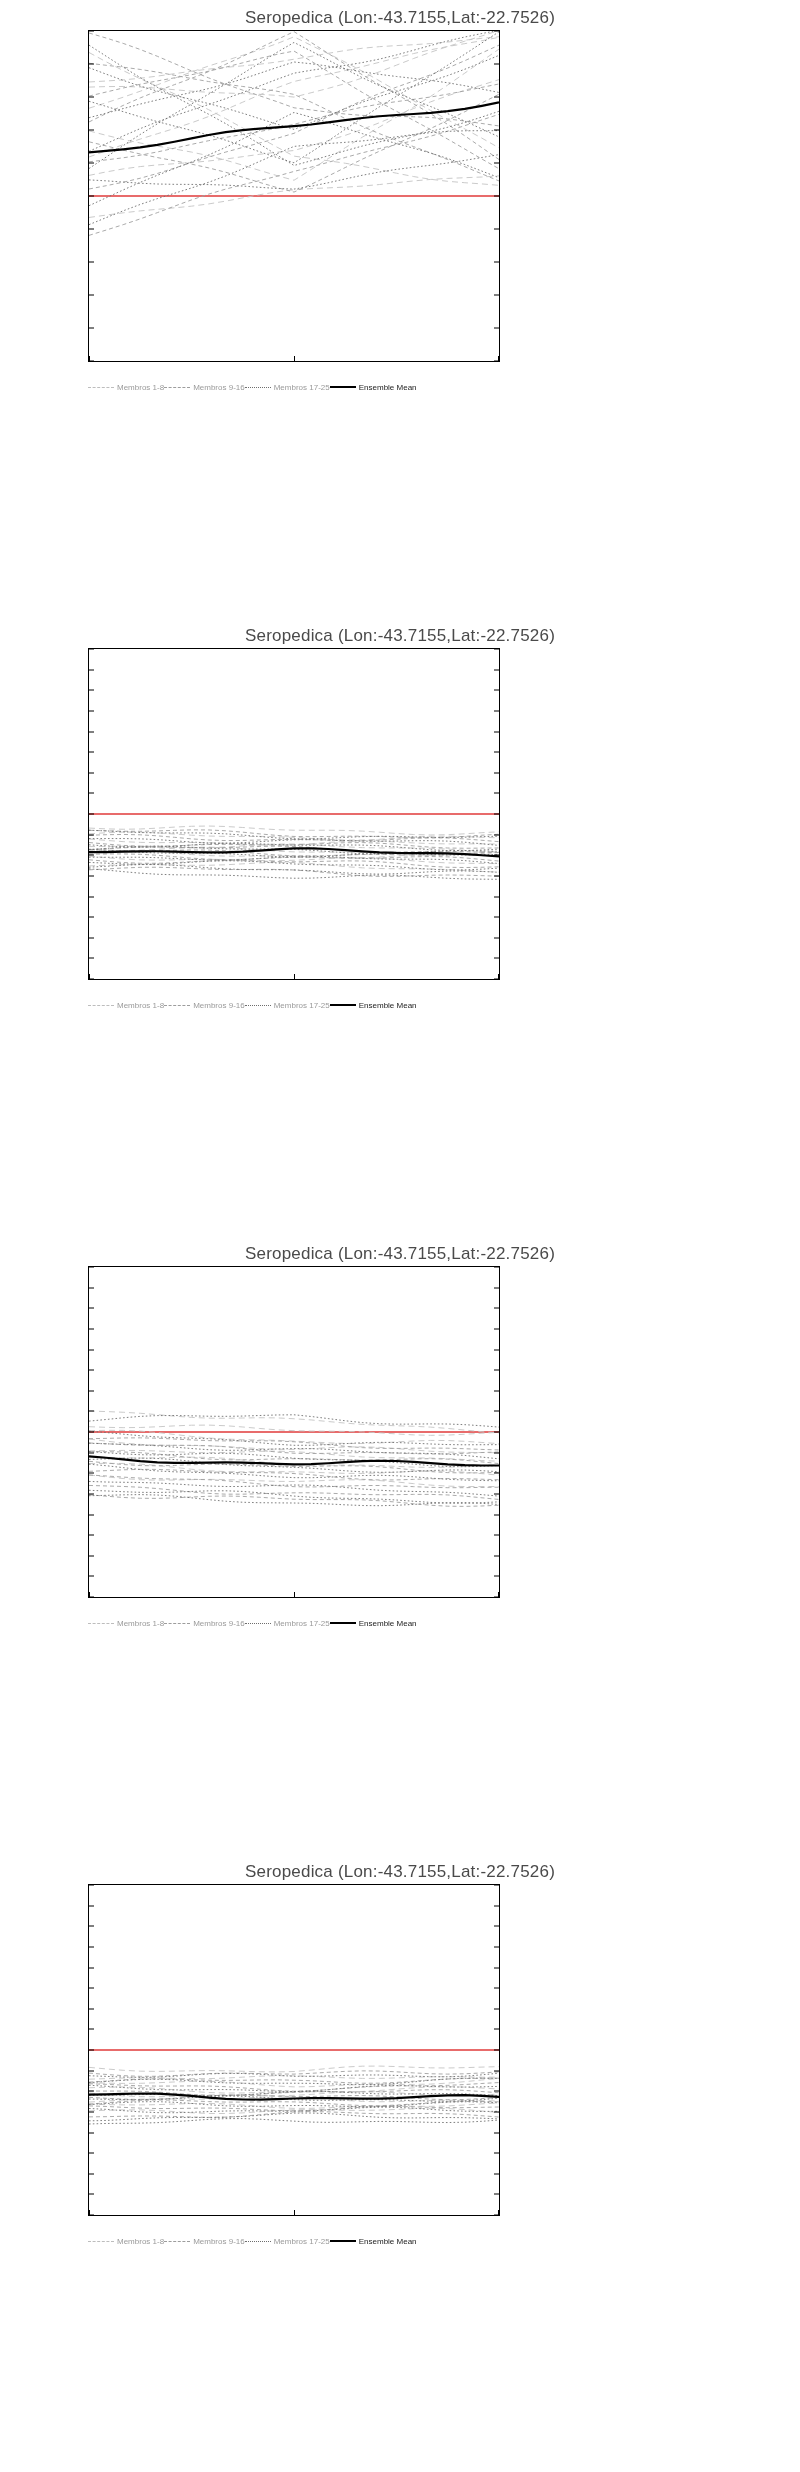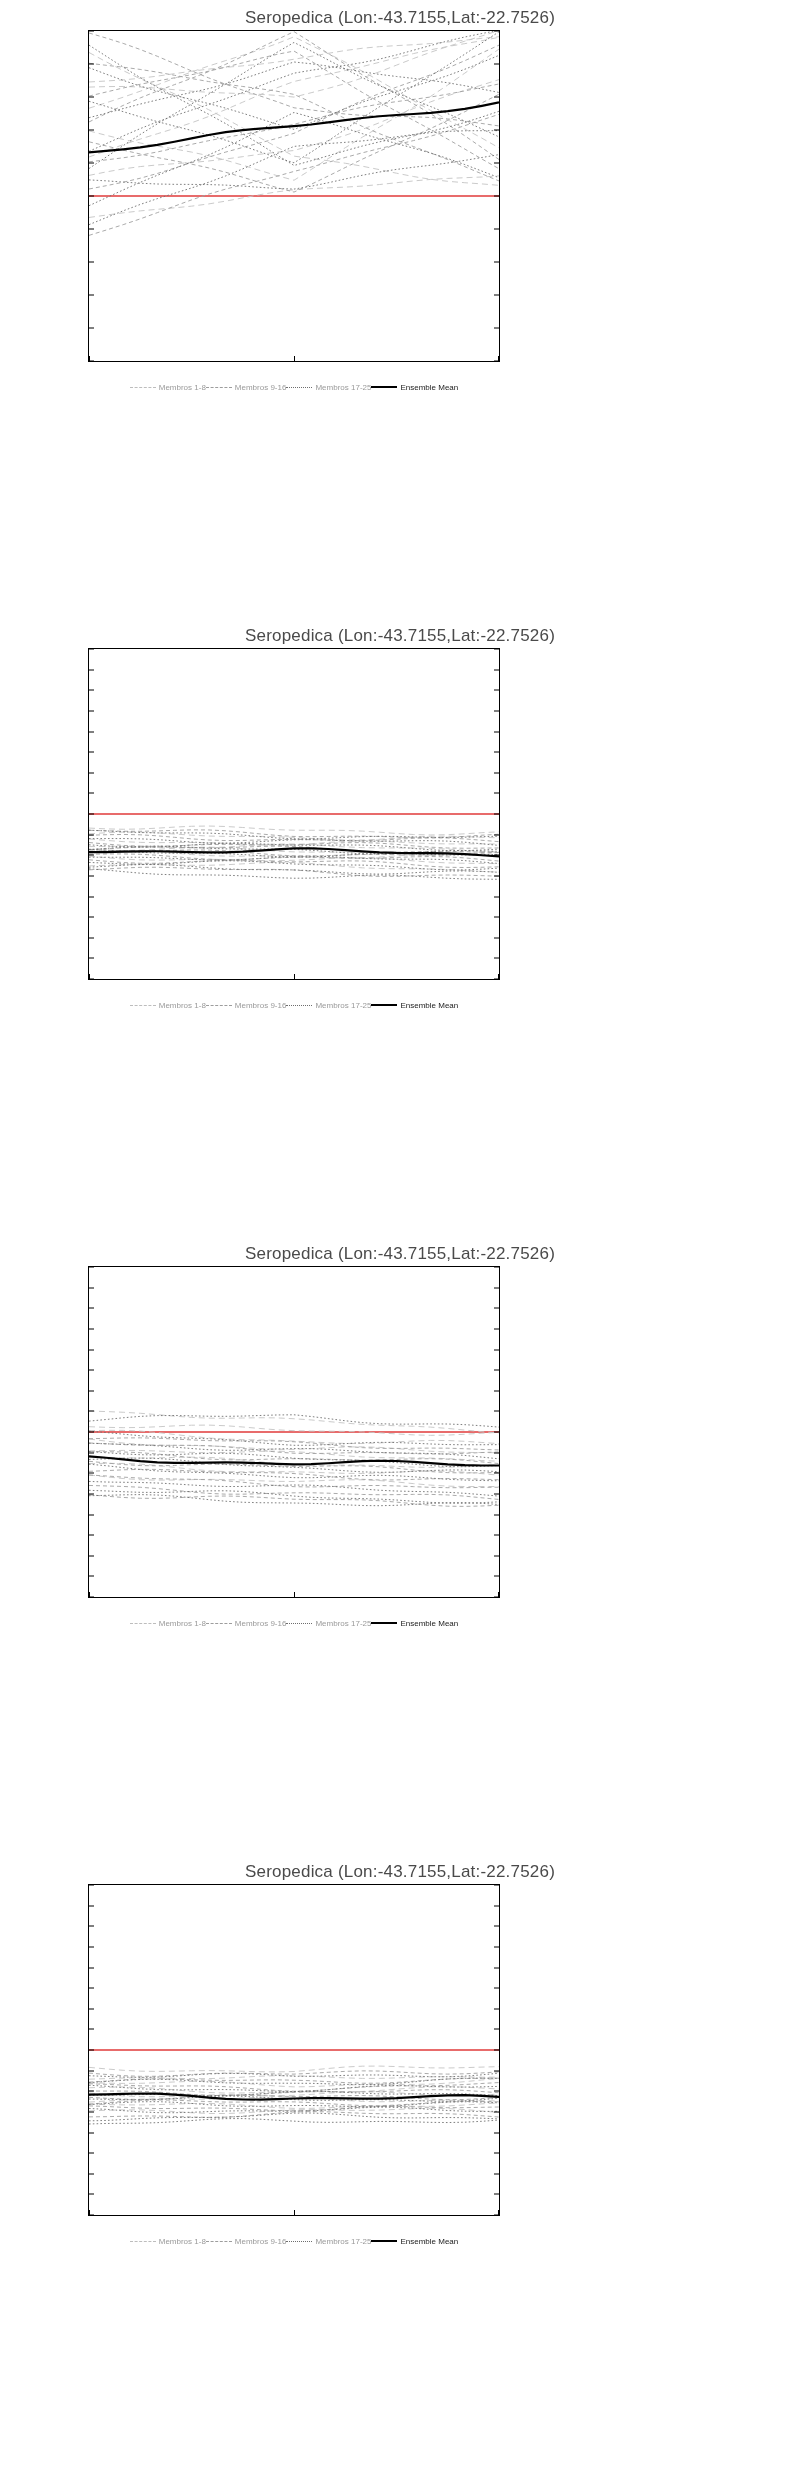--- a/index.html
+++ b/index.html
@@ -93,21 +93,21 @@
     background: #000000;
   }
   .legend {
     position: absolute;
     left: 88px;
     top: 380px;
     width: 412px;
     height: 14px;
     display: flex;
     align-items: center;
-    justify-content: center;
+    justify-content: flex-start;
     font-size: 8px;
     color: #9a9a9a;
   }
   .legend-item {
     display: flex;
     align-items: center;
     gap: 3px;
     white-space: nowrap;
   }
   .legend-swatch {

